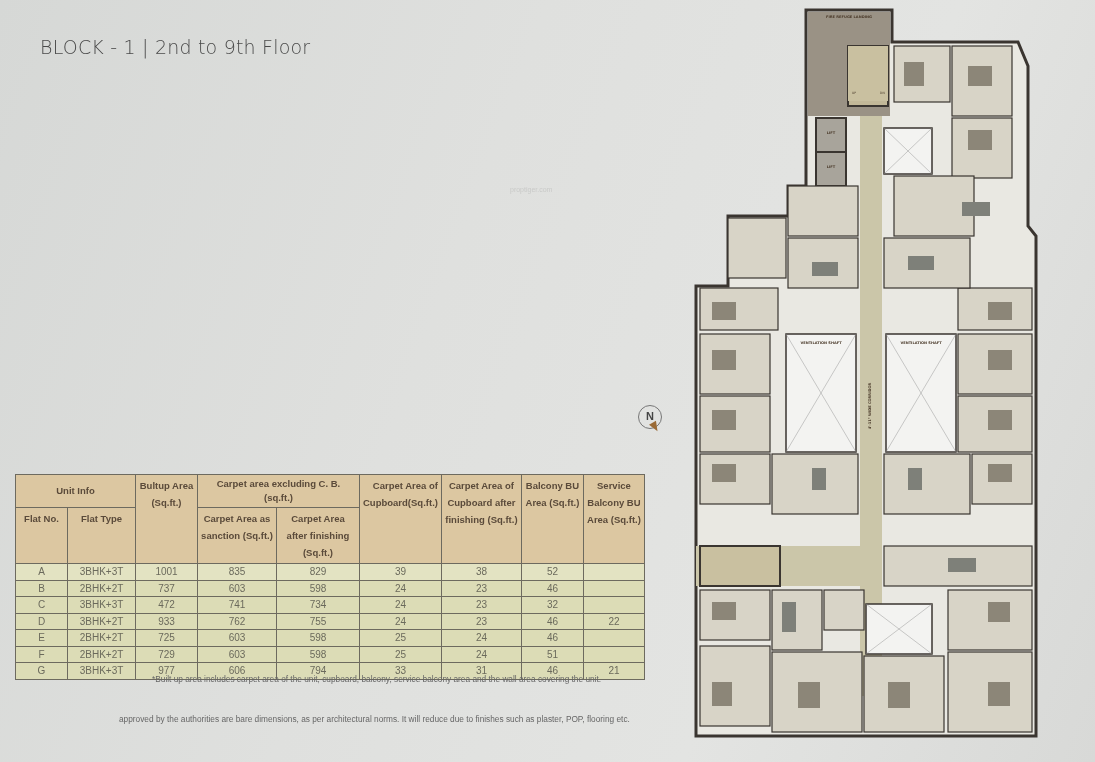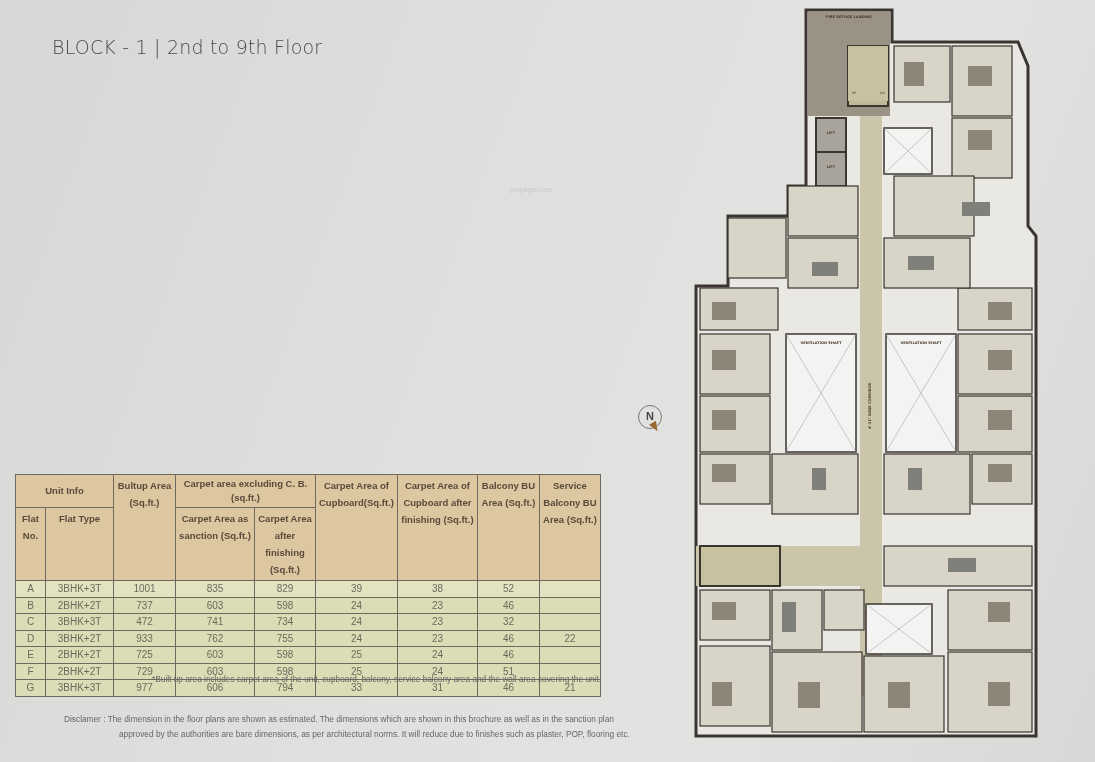--- a/index.html
+++ b/index.html
@@ -6,21 +6,21 @@
   html, body { width: 1095px; height: 762px; overflow: hidden; }
   body {
     background: linear-gradient(110deg, #d6d8d6 0%, #dfe0de 40%, #e3e4e2 70%, #d8d9d7 100%);
     font-family: "Liberation Sans", sans-serif;
     position: relative;
     color: #555;
   }
   .page-title {
     position: absolute; left: 40px; top: 36px;
     font-family: "DejaVu Sans", sans-serif;
-    font-size: 19px; color: #4a4a4a; letter-spacing: 0.2px; font-weight: 300; margin-left: 12px;
+    font-size: 19px; color: #4a4a4a; letter-spacing: 0.2px; font-weight: 300;
   }
   .watermark {
     position: absolute; left: 510px; top: 186px; font-size: 7px; color: #c9cac8;
   }
   
   .area-table {
     position: absolute; left: 15px; top: 474px;
     border-collapse: collapse;
     font-family: "Liberation Sans Narrow", "Liberation Sans", sans-serif;
     font-size: 10px;
@@ -66,30 +66,30 @@
 
 <div class="page-title">BLOCK - 1 | 2nd  to 9th Floor</div>
 <div class="watermark">proptiger.com</div>
 
 <table class="area-table">
   <thead>
     <tr>
       <th colspan="2" class="grp">Unit Info</th>
       <th rowspan="2" style="width:62px;">Bultup Area (Sq.ft.)</th>
       <th colspan="2" class="grp">Carpet area excluding C. B. (sq.ft.)</th>
-      <th rowspan="2" style="width:80px;">Carpet Area of Cupboard(Sq.ft.)</th>
+      <th rowspan="2" style="width:80px;text-align:right;">Carpet Area of Cupboard(Sq.ft.)</th>
       <th rowspan="2" style="width:80px;">Carpet Area of Cupboard after finishing (Sq.ft.)</th>
       <th rowspan="2" style="width:62px;">Balcony BU Area (Sq.ft.)</th>
       <th rowspan="2" style="width:61px;">Service Balcony BU Area (Sq.ft.)</th>
     </tr>
     <tr>
-      <th style="width:30px; height:54px;">Flat No.</th>
+      <th style="width:52px; height:54px;">Flat No.</th>
       <th style="width:68px;">Flat Type</th>
       <th style="width:79px;text-align:center;">Carpet Area as sanction (Sq.ft.)</th>
-      <th style="width:61px;">Carpet Area after finishing (Sq.ft.)</th>
+      <th style="width:83px;">Carpet Area after finishing (Sq.ft.)</th>
     </tr>
   </thead>
   <tbody>
     <tr class="first">
       <td>A</td>
       <td>3BHK+3T</td>
       <td>1001</td>
       <td>835</td>
       <td>829</td>
       <td>39</td>
@@ -161,21 +161,20 @@
       <td>33</td>
       <td>31</td>
       <td>46</td>
       <td>21</td>
     </tr>
   </tbody>
 </table>
 
 <div class="note">*Built up area includes carpet area of the unit, cupboard, balcony, service balcony area and the wall area covering the unit.</div>
 <div class="disclaimer">
-  <span>Disclamer : The dimension in the floor plans are shown as estimated. The dimensions which are shown in this brochure as well as in the sanction plan</span>
   <span class="l2">approved by the authorities are bare dimensions, as per architectural norms. It will reduce due to finishes such as plaster, POP, flooring etc.</span>
 </div>
 
 <div class="compass">
   <span>N</span>
   <span class="arrow"></span>
 </div>
 
 <div class="plan">
   <svg viewBox="0 0 356 740" xmlns="http://www.w3.org/2000/svg">

